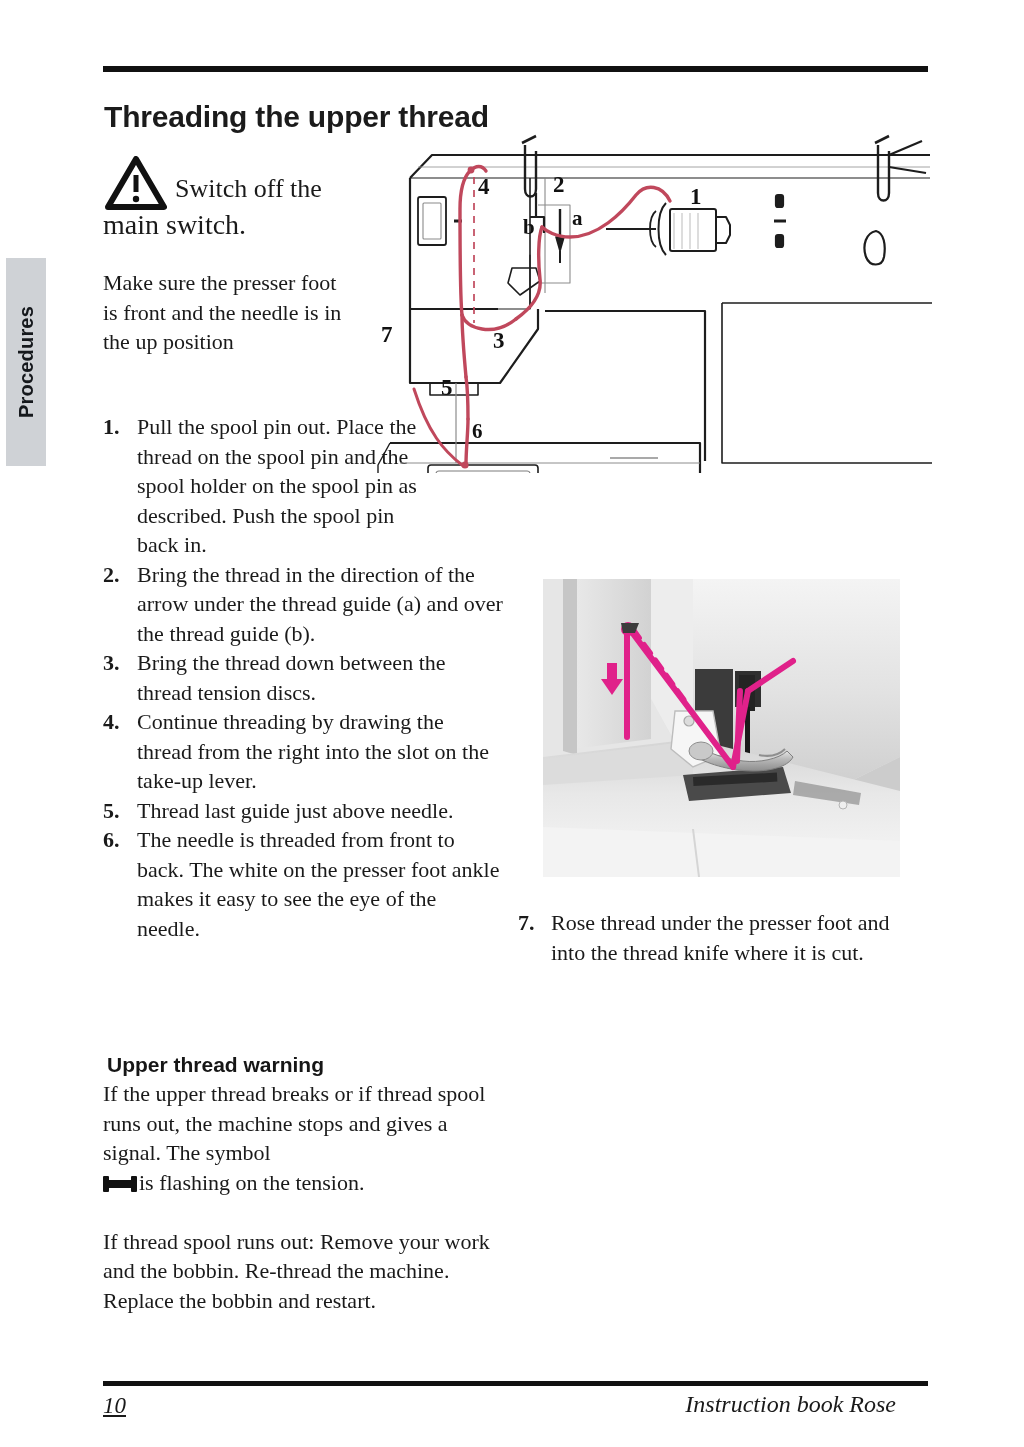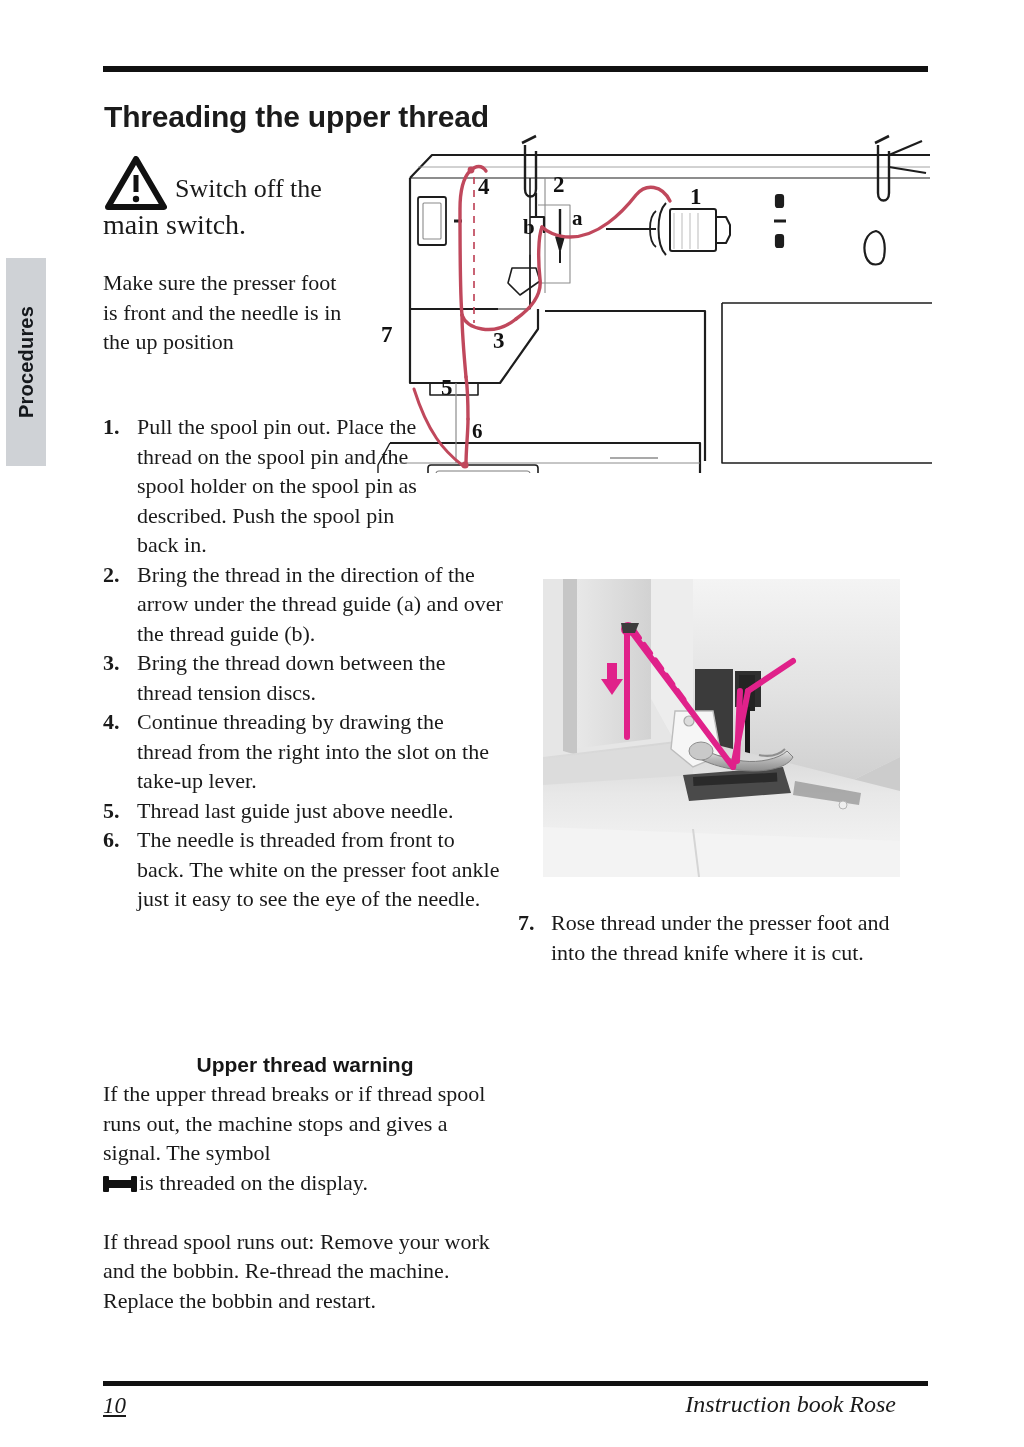--- a/index.html
+++ b/index.html
@@ -151,21 +151,20 @@
     left: 103px;
     top: 1053px;
     width: 400px;
   }
   #warning-heading {
     font-family: "Liberation Sans", "DejaVu Sans", sans-serif;
     font-weight: bold;
     font-size: 21px;
     margin: 0 0 2px 4px;
     color: #161616;
-    text-align: center;
   }
   #warning-body {
     font-size: 22px;
     line-height: 29.5px;
   }
   .spool-glyph {
     display: inline-block;
     position: relative;
     width: 34px;
     height: 16px;
@@ -306,21 +305,21 @@
       <li>
         <span class="num">4.</span>
         <span>Continue threading by drawing the thread from the right into the slot on the take-up lever.</span>
       </li>
       <li>
         <span class="num">5.</span>
         <span>Thread last guide just above needle.</span>
       </li>
       <li>
         <span class="num">6.</span>
-        <span>The needle is threaded from front to back. The white on the presser foot ankle just it easy to see the eye of the needle.</span>
+        <span>The needle is threaded from front to back. The white on the presser foot ankle makes it easy to see the eye of the needle.</span>
       </li>
     </ol>
   </div>
 
   <div id="right-col-step">
     <ol>
       <li>
         <span class="num">7.</span>
         <span>Rose thread under the presser foot and into the thread knife where it is cut.</span>
       </li>
@@ -329,21 +328,21 @@
 
   <div id="warning-sect">
     <div id="warning-heading">Upper thread warning</div>
     <div id="warning-body">
       <span>If the upper thread breaks or if thread spool runs out, the machine stops and gives a signal. The symbol</span>
       <br>
       <span class="spool-glyph">
         <span class="cap left"></span>
         <span class="barrel"></span>
         <span class="cap right"></span>
-      </span><span>is threaded on the display.</span>
+      </span><span>is flashing on the tension.</span>
       <br>
       <br>
       <span>If thread spool runs out: Remove your work and the bobbin. Re-thread the machine. Replace the bobbin and restart.</span>
     </div>
   </div>
 
   <div id="diagram">
     <svg width="562" height="340" viewBox="0 0 562 340" xmlns="http://www.w3.org/2000/svg">
       <g fill="none" stroke="#1d1d1d" stroke-width="2.2" stroke-linejoin="round">
 

